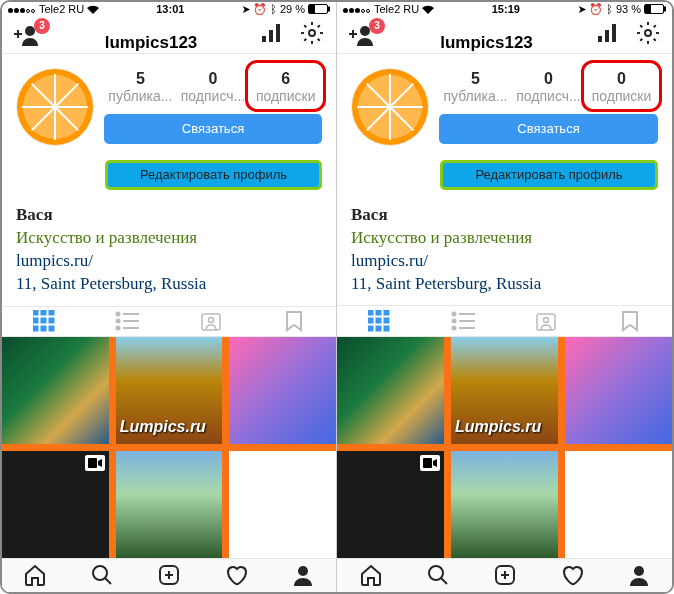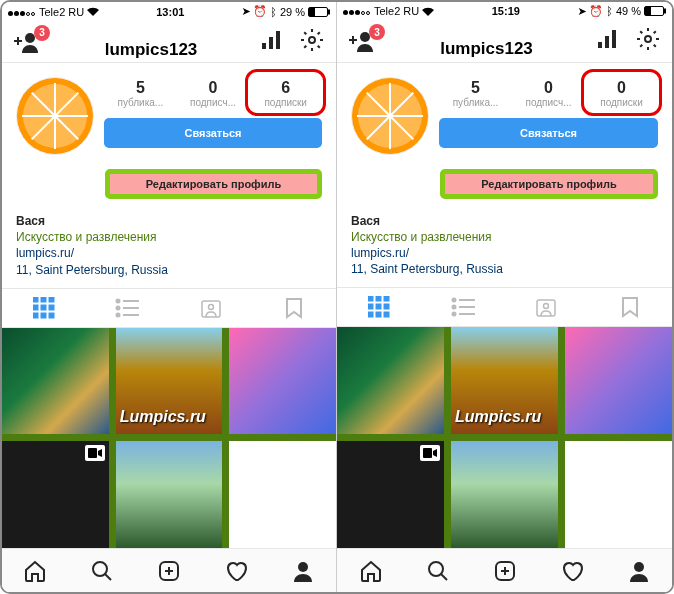--- a/index.html
+++ b/index.html
@@ -17,36 +17,36 @@
 .username { font-size: 17px; font-weight: 600; margin-top: 16px; }
 .header-right { display: flex; align-items: center; gap: 16px; }
 .stats-row { display: flex; padding: 14px 14px 6px 14px; gap: 10px; }
 .avatar { width: 78px; height: 78px; border-radius: 50%; background: #ff9800; position: relative; flex-shrink: 0; border: 1px solid #eee; overflow: hidden; }
 .avatar::before { content: ""; position: absolute; inset: 6px; border-radius: 50%; background: #ffb84d; }
 .avatar .seg { position: absolute; top: 50%; left: 50%; width: 2px; height: 33px; background: #fff; transform-origin: top center; }
 .stats-panel { flex: 1; display: flex; flex-direction: column; }
 .stats { display: flex; justify-content: space-around; }
 .stat { text-align: center; flex: 1; padding: 2px 0; }
 .stat-num { font-size: 16px; font-weight: 600; color: #262626; }
-.stat-lbl { font-size: 10px; color: #999; }
+.stat-lbl { font-size: 14px; color: #999; }
 .stat.highlighted { position: relative; }
 .stat.highlighted::after { content: ""; position: absolute; top: -8px; left: -4px; right: -4px; bottom: -6px; border: 3px solid #e60000; border-radius: 12px; pointer-events: none; }
-.btn { width: 100%; height: 30px; border-radius: 5px; font-size: 11px; font-weight: 700; display: flex; align-items: center; justify-content: center; margin-top: 8px; cursor: pointer; }
+.btn { width: 100%; height: 30px; border-radius: 5px; font-size: 13px; font-weight: 400; display: flex; align-items: center; justify-content: center; margin-top: 8px; cursor: pointer; }
 .btn-primary { background: #3897f0; color: #fff; border: none; }
-.btn-secondary { background: #fca5a5; color: #262626; border: 5px solid #84cc16; }
+.btn-secondary { background: #0ea5e9; color: #262626; border: 3px solid #84cc16; }
 .btn-secondary-row { padding: 0 14px 8px 103px; }
-.bio { padding: 6px 14px 10px 14px; font-size: 12px; line-height: 1.35; }
+.bio { padding: 6px 14px 10px 14px; font-size: 17px; line-height: 1.35; font-family: Liberation Serif, serif; }
 .bio-name { font-weight: 600; color: #262626; }
 .bio-cat { color: #4d7c0f; }
 .bio-link, .bio-loc { color: #003569; }
 .tabs { display: flex; height: 42px; border-top: 1px solid #e6e6e6; border-bottom: 1px solid #e6e6e6; }
 .tab { flex: 1; display: flex; align-items: center; justify-content: center; cursor: pointer; }
 .tab svg { stroke: #bbb; }
 .tab.active svg { stroke: #3897f0; fill: #3897f0; }
-.grid { display: grid; grid-template-columns: repeat(3, 1fr); gap: 7px; background: #4d7c0f; }
+.grid { display: grid; grid-template-columns: repeat(3, 1fr); gap: 7px; background: #f97316; }
 .post { aspect-ratio: 1; position: relative; overflow: hidden; }
 .bottomnav { height: 46px; border-top: 1px solid #e6e6e6; display: flex; background: #fafafa; margin-top: auto; }
 .navitem { flex: 1; display: flex; align-items: center; justify-content: center; cursor: pointer; }
 .post-badge { position: absolute; top: 4px; right: 4px; width: 20px; height: 16px; background: #fff; border-radius: 2px; display: flex; align-items: center; justify-content: center; }
 </style>
 </head>
 <body>
 
 <div class="wrapper" id="root">
     <div class="phone">
@@ -225,21 +225,21 @@
           <span>Tele2 RU</span>
           <svg width="12" height="9" viewBox="0 0 12 9" fill="#000">
             <path d="M6 9L0 3a9 9 0 0112 0L6 9z"></path>
           </svg>
         </div>
         <span style="font-weight:600">15:19</span>
         <div class="sb-right">
           <span>➤</span>
           <span>⏰</span>
           <span>ᛒ</span>
-          <span>49 %</span>
+          <span>93 %</span>
           <svg width="22" height="10" viewBox="0 0 22 10" fill="none" stroke="#000">
             <rect x="0.5" y="0.5" width="19" height="9" rx="1.5"></rect>
             <rect x="1.5" y="1.5" width="5" height="7" fill="#000"></rect>
             <rect x="20" y="3" width="2" height="4" fill="#000"></rect>
           </svg>
         </div>
       </div>
       <div class="header">
         <div class="add-user">
           <svg width="26" height="22" viewBox="0 0 26 22" fill="#262626">

